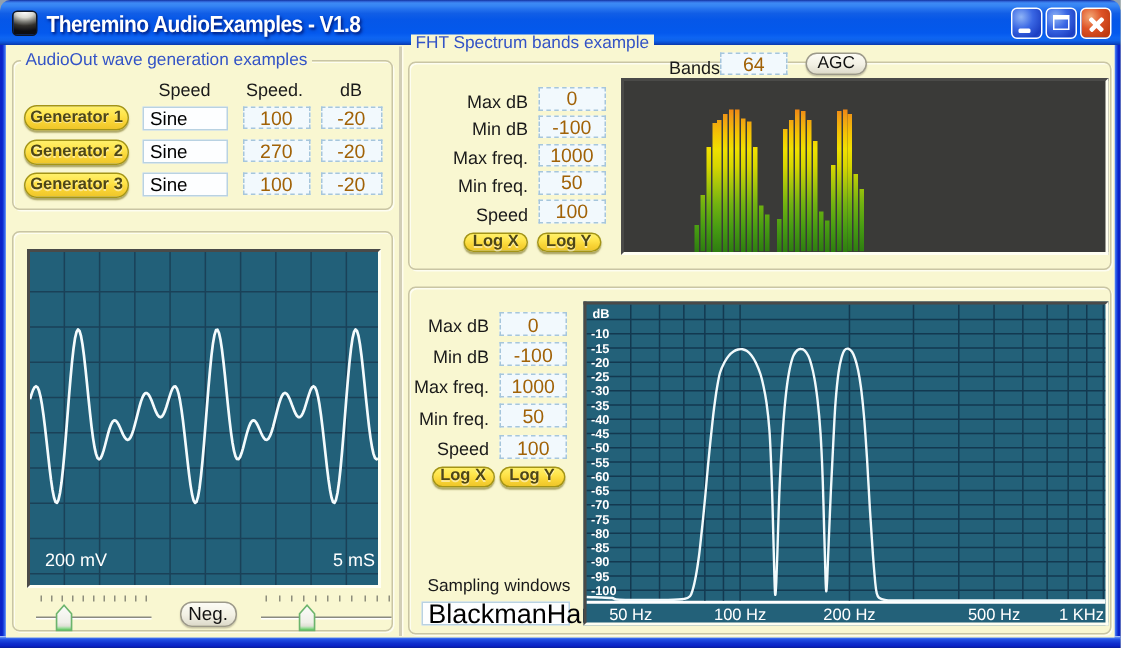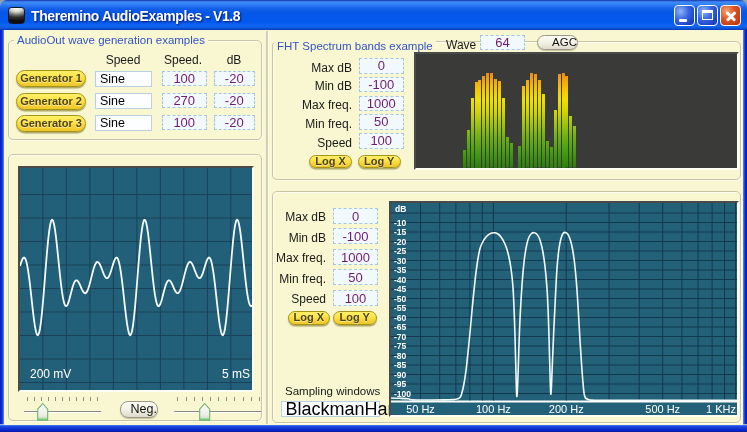--- a/index.html
+++ b/index.html
@@ -16,24 +16,24 @@
 .tbb{background:radial-gradient(ellipse at 30% 28%,#8FB4F6 0%,#3A67E4 42%,#1B3EC2 82%,#2A55D0 100%)}
 #bmin{left:674px}#bmax{left:697px}
 #bclose{left:720px;background:radial-gradient(ellipse at 30% 28%,#F3A876 0%,#DE5226 42%,#BE3A10 85%,#CC4418 100%)}
 #bmin .g{position:absolute;left:4px;top:13px;width:8px;height:3px;background:#fff;border-radius:1px}
 #bmax .g{position:absolute;left:4px;top:4px;width:11px;height:10px;border:1px solid #fff;border-top:3px solid #fff}
 .x1,.x2{position:absolute;left:3.5px;top:8.5px;width:12px;height:2.6px;background:#fff;border-radius:1px}
 .x1{transform:rotate(45deg)}.x2{transform:rotate(-45deg)}
 .grp{position:absolute;border:1px solid #C9C5A4;border-radius:5px;box-shadow:inset 1px 1px 0 rgba(255,255,255,.7),1px 1px 0 rgba(255,255,255,.7)}
 .cap{position:absolute;font-size:11.5px;color:#3353C6;background:#F9F7D1;padding:0 3px;white-space:nowrap}
 .lab{position:absolute;font-size:12px;color:#1A1A1A;white-space:nowrap}
-.df{position:absolute;background:#F2F9FD;border:1px dashed #A6C6DC;text-align:center;font-size:13px;color:#701a75}
+.df{position:absolute;background:#F2F9FD;border:1px dashed #A6C6DC;text-align:center;font-size:13px;color:#a16207}
 .ti{position:absolute;background:#FDFEFF;border:1px solid #B9D2E2;font-size:12.5px;color:#000;padding-left:4px}
 .yb{position:absolute;background:linear-gradient(180deg,#FFF06A 0%,#FFE44A 38%,#F8D334 70%,#EFC62A 100%);border:1.8px solid #A39417;border-radius:9px;color:#4D4618;font-weight:bold;text-align:center;text-shadow:0 1px 0 rgba(255,255,255,.5);box-shadow:0 1.5px 1px rgba(110,100,15,.55)}
-.gb{position:absolute;background:linear-gradient(180deg,#FDFCF5 0%,#F2F0E4 55%,#DDDACA 100%);border:1px solid #9C998A;border-radius:8px;color:#111;text-align:right;font-size:12.5px;box-shadow:0 1px 1px rgba(120,115,90,.4)}
+.gb{position:absolute;background:linear-gradient(180deg,#FDFCF5 0%,#F2F0E4 55%,#DDDACA 100%);border:1px solid #9C998A;border-radius:8px;color:#111;text-align:center;font-size:12.5px;box-shadow:0 1px 1px rgba(120,115,90,.4)}
 .disp{position:absolute;border-style:solid;border-color:#4A4A48 #FFFFF2 #FFFFF2 #4A4A48;border-width:2px}
 .bar{position:absolute;bottom:0;background:linear-gradient(to top,#2E7D10 0%,#479C12 14%,#72B210 28%,#A8C60A 40%,#D6D600 50%,#F0E000 60%,#F4C404 69%,#F09C14 79%,#EE7012 88%,#E8560E 96%);background-size:3px 114px;background-position:bottom}
 svg text{font-family:"Liberation Sans",sans-serif}
 .yl{font-size:8.5px;fill:#fff;font-weight:bold}
 .xl{font-size:11px;fill:#fff}
 .cg{stroke:#133950;stroke-width:1}
 .sg{stroke:#1A4158;stroke-width:1}
 .tick{position:absolute;width:1px;height:3.5px;background:#8E8E7C;top:397px}
 </style></head>
 <body>
@@ -143,22 +143,22 @@
         </linearGradient>
       </defs>
 <path d="M1.7,7.2 L6.7,1.5 L11.7,7.2 L11.7,18.3 L1.7,18.3 Z" fill="url(#thg)" stroke="#6CB46C" stroke-width="1.1"></path>
 </svg>
 <svg width="16" height="20" style="position:absolute;left:198px;top:402px">
 <path d="M1.7,7.2 L6.7,1.5 L11.7,7.2 L11.7,18.3 L1.7,18.3 Z" fill="url(#thg)" stroke="#6CB46C" stroke-width="1.1"></path>
 </svg>
 <div class="gb" style="left:119.5px;top:401px;width:38.5px;height:16.5px;line-height:15px">Neg.</div>
 
 <div class="grp" style="left:271.5px;top:41px;width:469px;height:138.5px"></div>
-<div class="cap" style="left:274px;top:40px">FHT Spectrum bands example</div>
-<div class="lab" style="left:446px;top:37.5px">Wave</div>
+<div class="cap" style="left:274px;top:23px">FHT Spectrum bands example</div>
+<div class="lab" style="left:446px;top:37.5px">Bands</div>
 <div class="df" style="left:480px;top:34.5px;width:45px;height:15.5px;line-height:14px">64</div>
 <div class="gb" style="left:537px;top:34.5px;width:41px;height:15px;line-height:13px;font-size:11.5px">AGC</div>
 <div class="lab" style="left:280px;top:60.5px;width:72px;text-align:right">Max dB</div>
 <div class="lab" style="left:280px;top:79.3px;width:72px;text-align:right">Min dB</div>
 <div class="lab" style="left:280px;top:98.1px;width:72px;text-align:right">Max freq.</div>
 <div class="lab" style="left:280px;top:116.9px;width:72px;text-align:right">Min freq.</div>
 <div class="lab" style="left:280px;top:135.7px;width:72px;text-align:right">Speed</div>
 <div class="df" style="left:359px;top:58px;width:44.5px;height:15.5px;line-height:14px">0</div>
 <div class="df" style="left:359px;top:76.8px;width:44.5px;height:15.5px;line-height:14px">-100</div>
 <div class="df" style="left:359px;top:95.6px;width:44.5px;height:15.5px;line-height:14px">1000</div>

